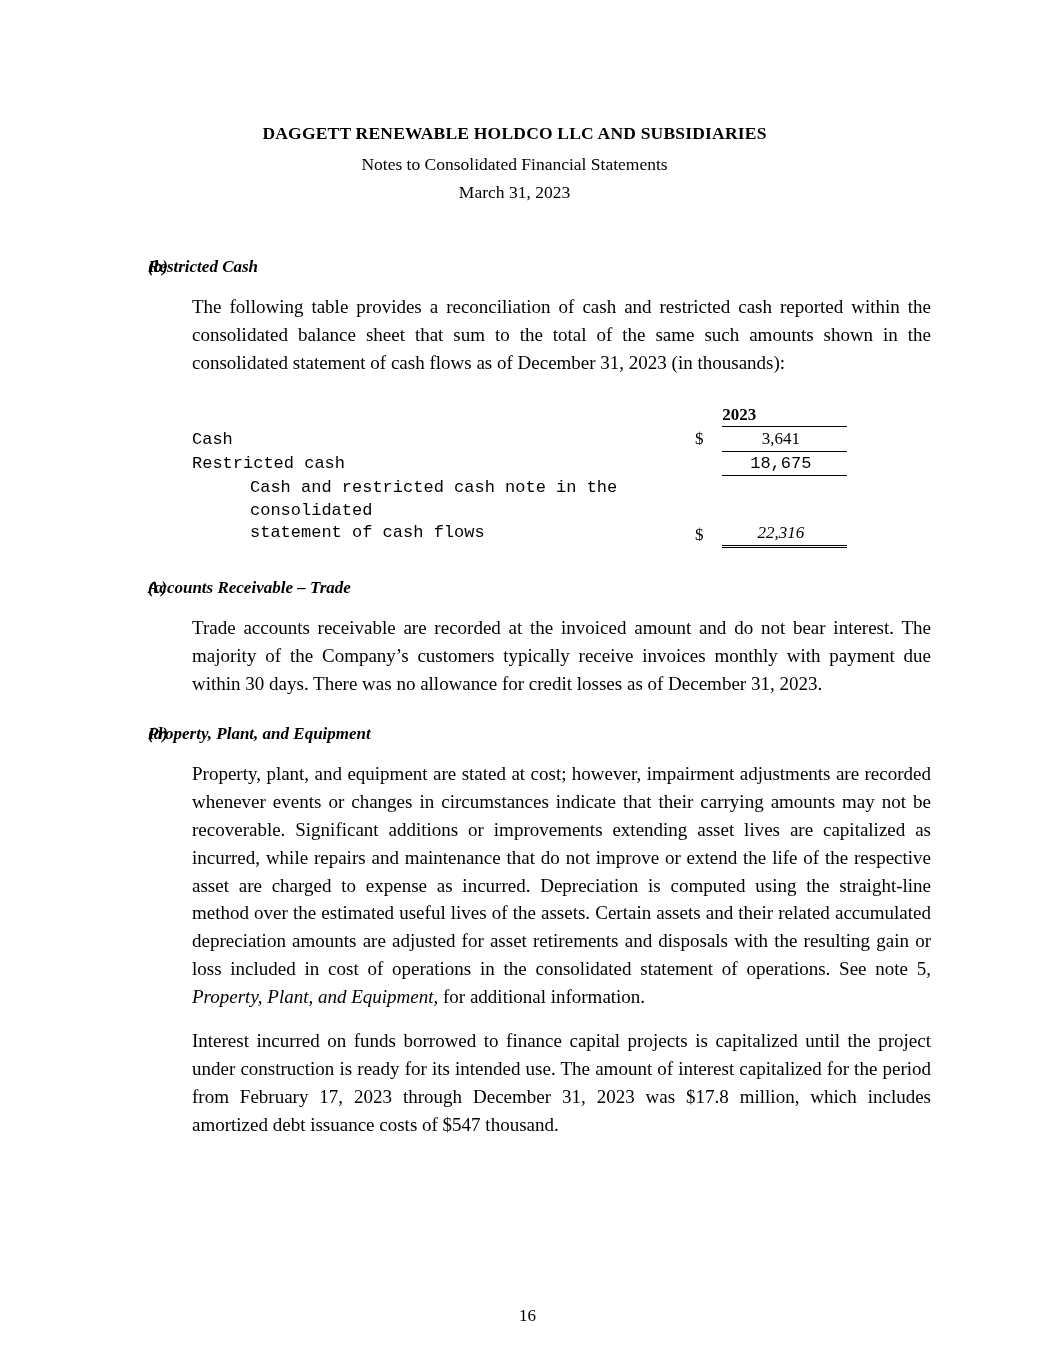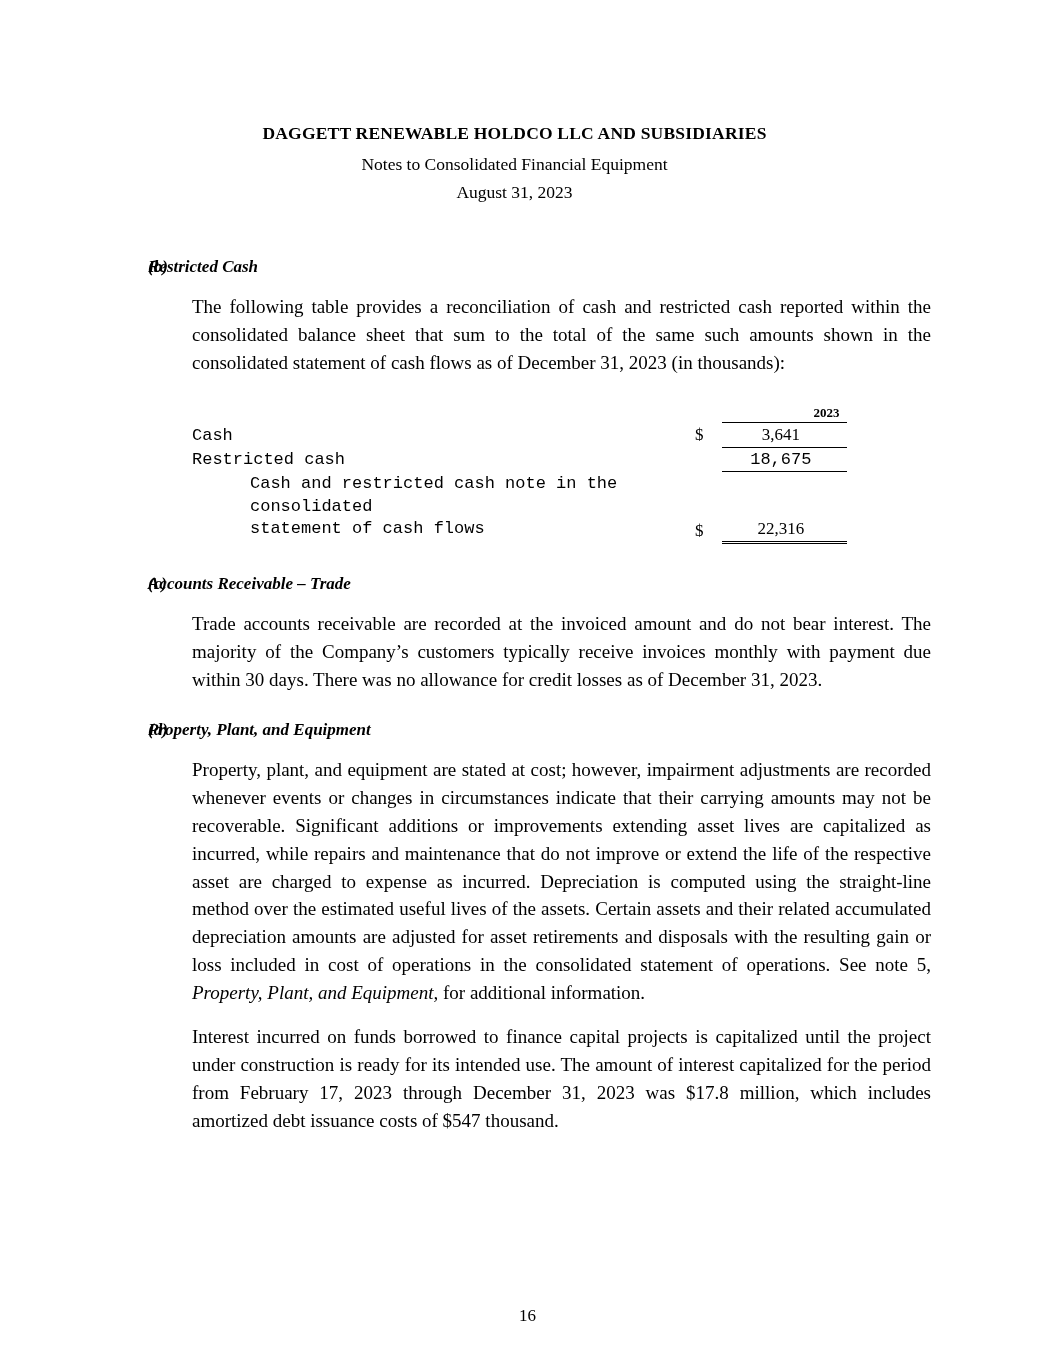--- a/index.html
+++ b/index.html
@@ -81,28 +81,28 @@
   }
   .fin-table td {
     padding: 2px 0;
     vertical-align: bottom;
   }
   .col-label { width: 490px; font-family: Liberation Mono, monospace; }
   .col-cur { width: 30px; text-align: left; }
   .col-val { width: 125px; text-align: center; padding-right: 8px !important; }
   .col-pad { width: 85px; }
   .year-head {
-    text-align: right;
+    text-align: left;
     font-weight: bold;
-    font-size: 13px;
+    font-size: 17px;
     border-bottom: 1.3px solid #000;
     padding-bottom: 1px !important;
   }
   .bt { border-top: 1.1px solid #000; font-family: Liberation Mono, monospace; }
-  .total-top { border-top: 1.1px solid #000; }
+  .total-top { border-top: 1.1px solid #000; font-style: italic; }
   .total-bottom-double {
     border-bottom: 3.5px double #000;
   }
   .indent-row td.col-label {
     padding-left: 58px;
   }
   .tight { line-height: 1.32; }
   .footer {
     position: absolute;
     bottom: 42px;
@@ -113,22 +113,22 @@
   }
   .ital { font-style: italic; }
 </style>
 </head>
 <body>
 
 <div class="page">
 
   <div class="header">
     <div class="company">DAGGETT RENEWABLE HOLDCO LLC AND SUBSIDIARIES</div>
-    <div class="subtitle">Notes to Consolidated Financial Equipment</div>
-    <div class="date">August 31, 2023</div>
+    <div class="subtitle">Notes to Consolidated Financial Statements</div>
+    <div class="date">March 31, 2023</div>
   </div>
 
   <div class="section">
     <div class="section-head">
       <span class="marker"><span class="marker-inner">(b)</span></span>
       <span>Restricted Cash</span>
     </div>
     <div class="body-block">
       <p class="para">The following table provides a reconciliation of cash and restricted cash reported within the consolidated balance sheet that sum to the total of the same such amounts shown in the consolidated statement of cash flows as of December 31, 2023 (in thousands):</p>
     </div>

